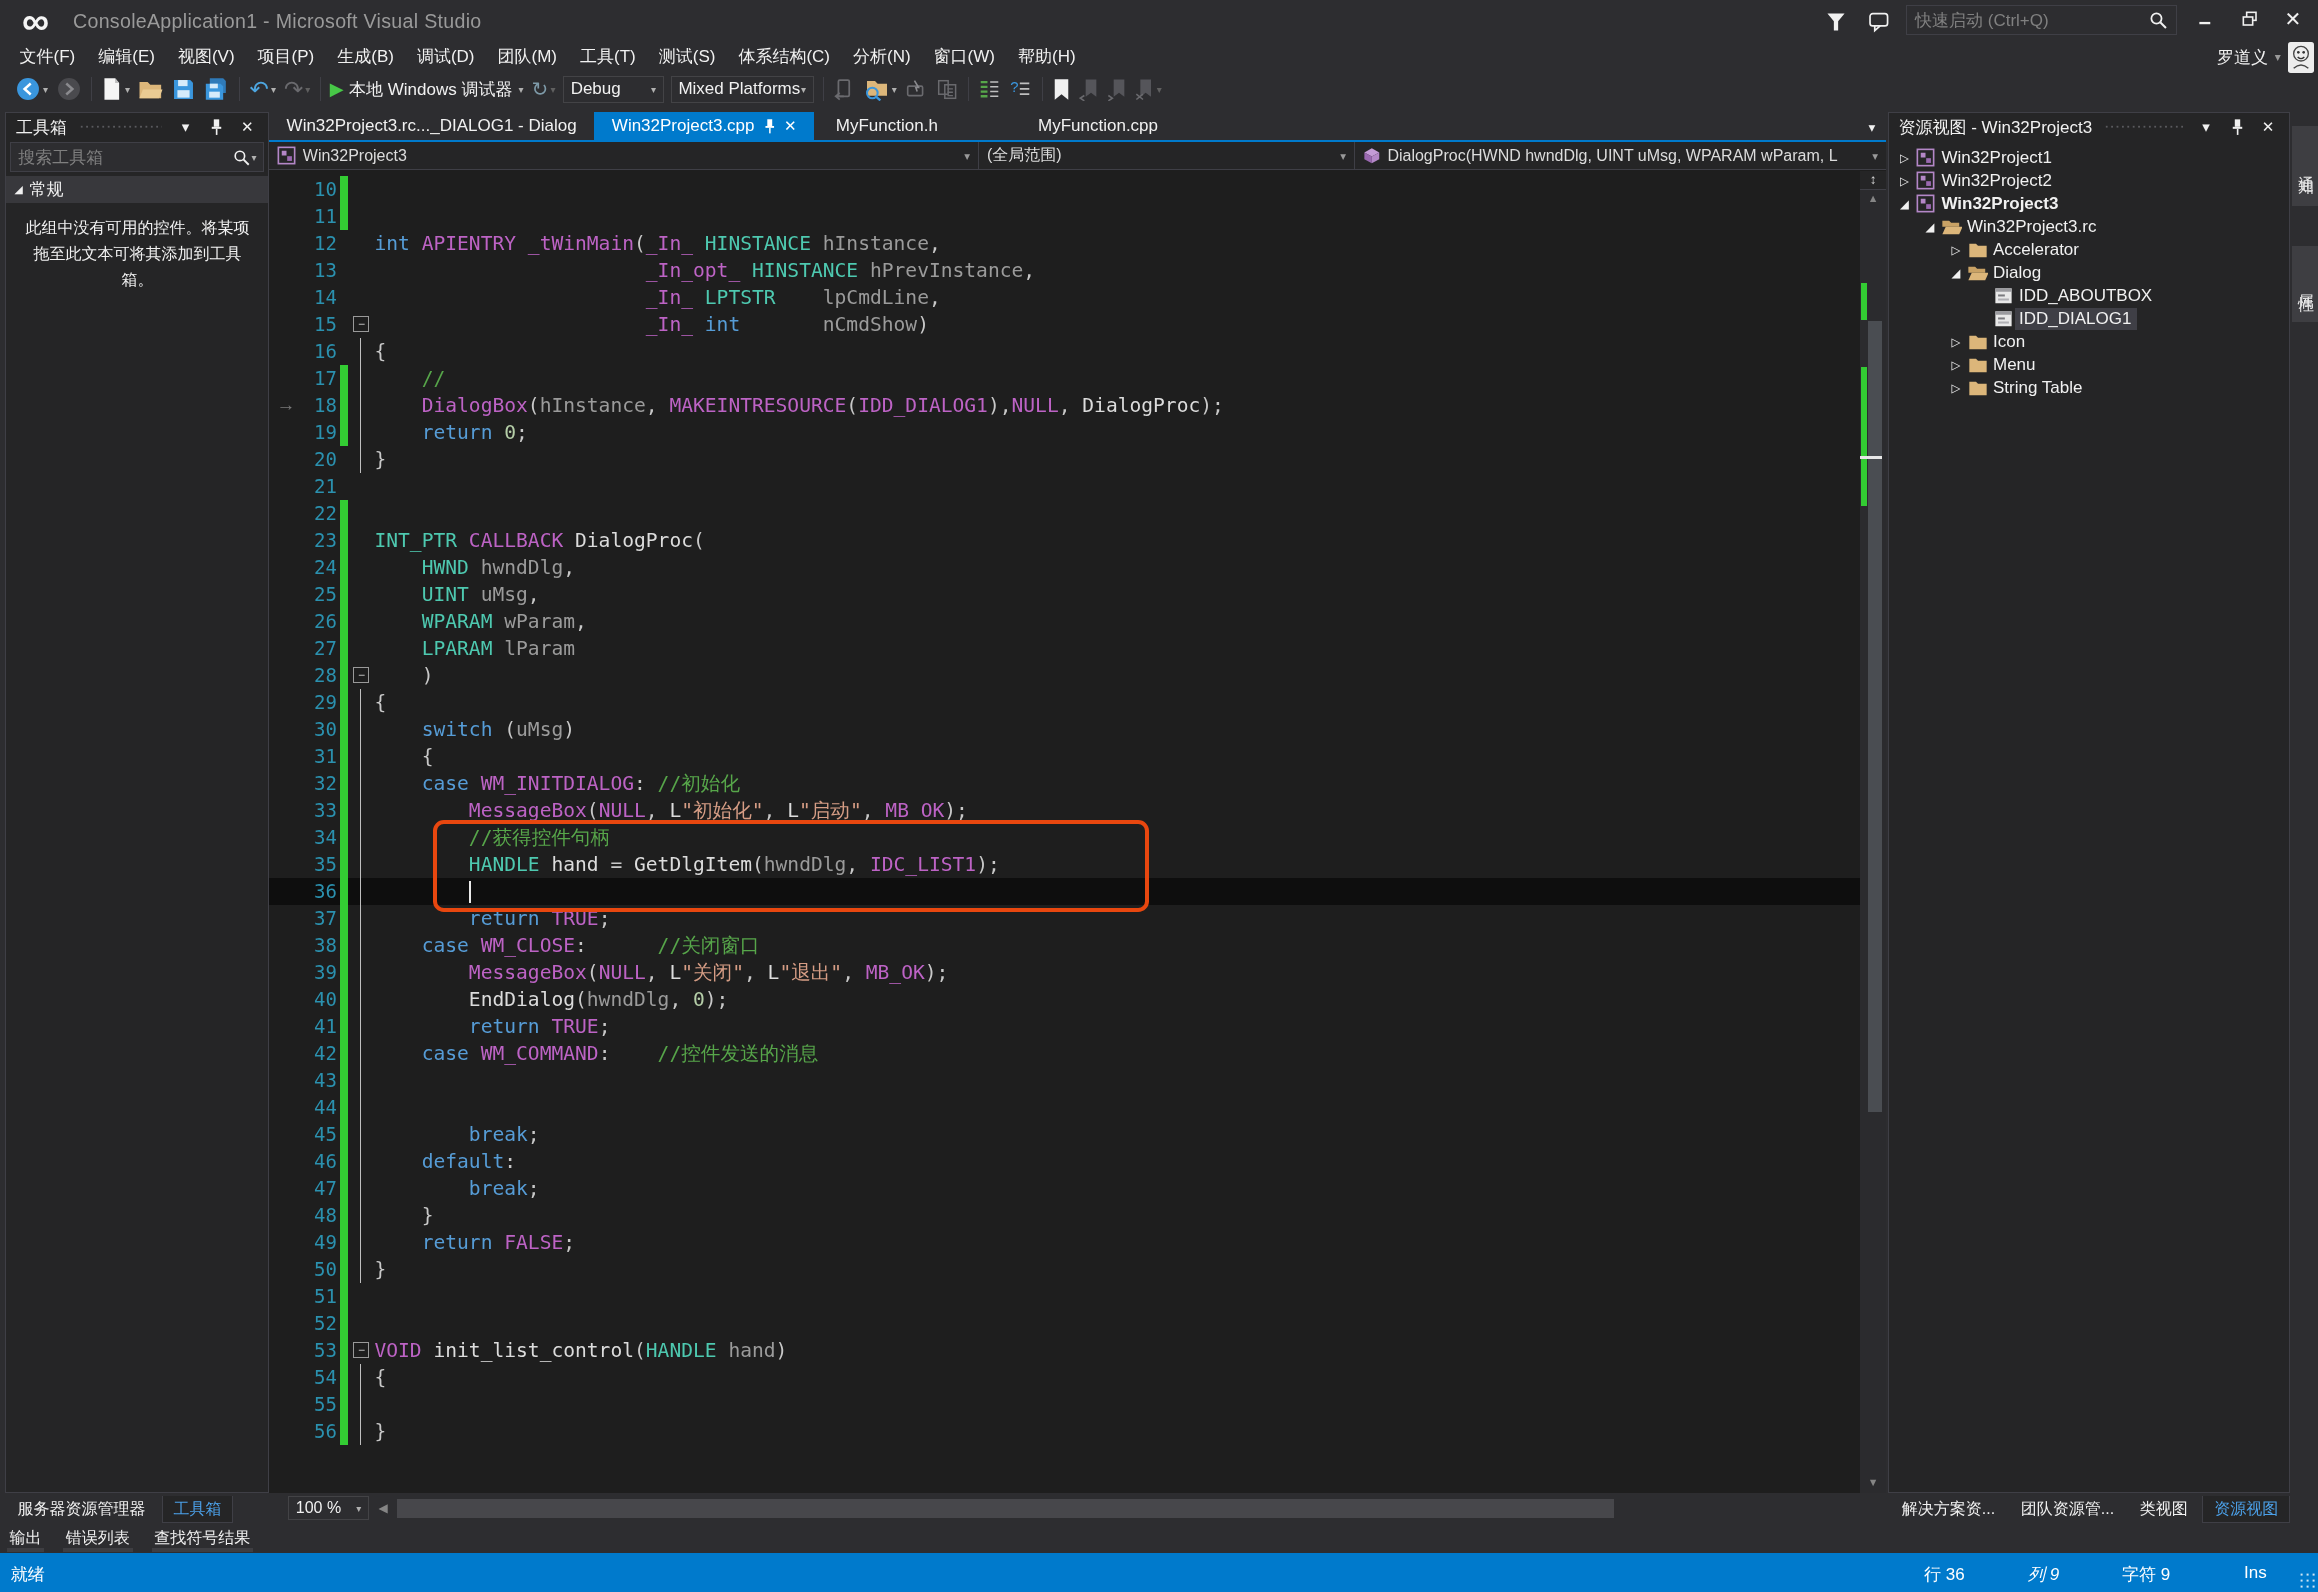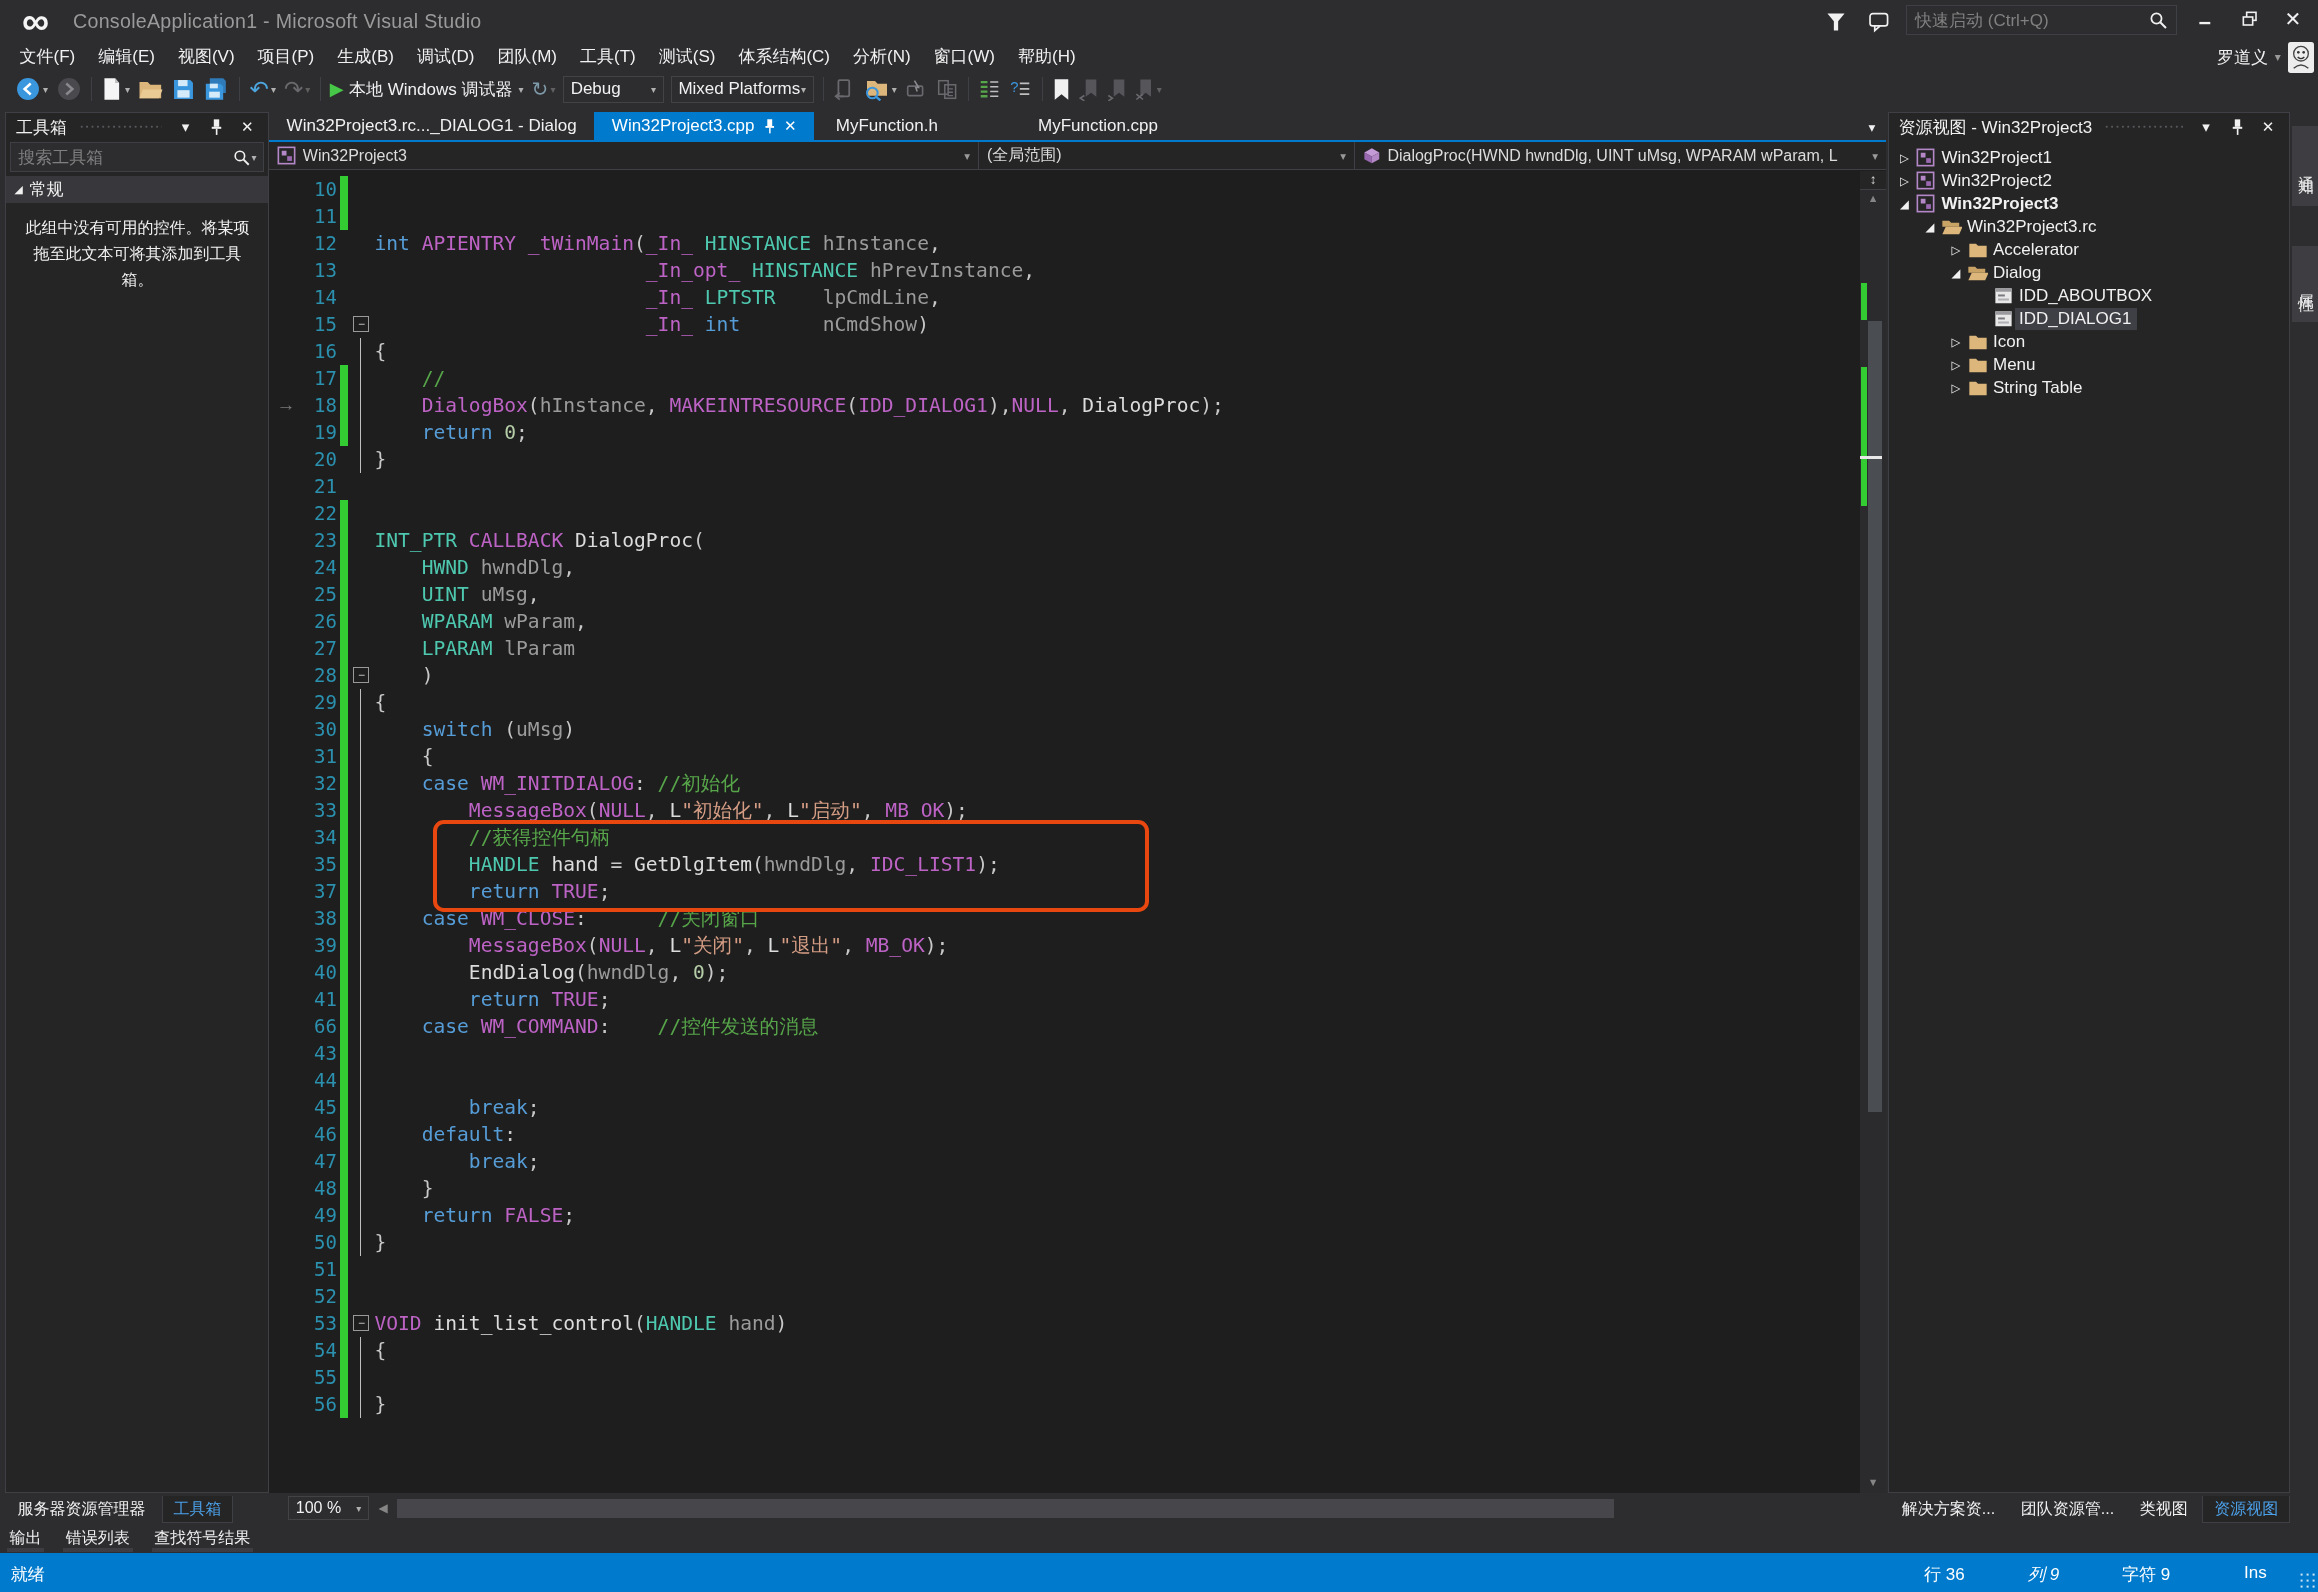--- a/index.html
+++ b/index.html
@@ -599,20 +599,27 @@
           <span class="c-fold foldline"></span>
           <span class="c-pre"><span class="tk-o">        </span><span class="tk-c">//获得控件句柄</span></span>
         </div>
         <div class="code-row">
           <span class="c-margin"></span>
           <span class="c-num">35</span>
           <span class="c-bar chg"></span>
           <span class="c-fold foldline"></span>
           <span class="c-pre"><span class="tk-o">        </span><span class="tk-t">HANDLE</span><span class="tk-o"> </span><span class="tk-i">hand</span><span class="tk-o"> = </span><span class="tk-i">GetDlgItem</span><span class="tk-o">(</span><span class="tk-p">hwndDlg</span><span class="tk-o">, </span><span class="tk-m">IDC_LIST1</span><span class="tk-o">);</span></span>
         </div>
+        <div class="code-row cur">
+          <span class="c-margin"></span>
+          <span class="c-num">36</span>
+          <span class="c-bar chg"></span>
+          <span class="c-fold foldline"></span>
+          <span class="c-pre"><span class="tk-o">        </span><span class="caret"></span></span>
+        </div>
         <div class="code-row">
           <span class="c-margin"></span>
           <span class="c-num">37</span>
           <span class="c-bar chg"></span>
           <span class="c-fold foldline"></span>
           <span class="c-pre"><span class="tk-o">        </span><span class="tk-k">return</span><span class="tk-o"> </span><span class="tk-m">TRUE</span><span class="tk-o">;</span></span>
         </div>
         <div class="code-row">
           <span class="c-margin"></span>
           <span class="c-num">38</span>
@@ -636,21 +643,21 @@
         </div>
         <div class="code-row">
           <span class="c-margin"></span>
           <span class="c-num">41</span>
           <span class="c-bar chg"></span>
           <span class="c-fold foldline"></span>
           <span class="c-pre"><span class="tk-o">        </span><span class="tk-k">return</span><span class="tk-o"> </span><span class="tk-m">TRUE</span><span class="tk-o">;</span></span>
         </div>
         <div class="code-row">
           <span class="c-margin"></span>
-          <span class="c-num">66</span>
+          <span class="c-num">42</span>
           <span class="c-bar chg"></span>
           <span class="c-fold foldline"></span>
           <span class="c-pre"><span class="tk-o">    </span><span class="tk-k">case</span><span class="tk-o"> </span><span class="tk-m">WM_COMMAND</span><span class="tk-o">:    </span><span class="tk-c">//控件发送的消息</span></span>
         </div>
         <div class="code-row">
           <span class="c-margin"></span>
           <span class="c-num">43</span>
           <span class="c-bar chg"></span>
           <span class="c-fold foldline"></span>
           <span class="c-pre"></span>

